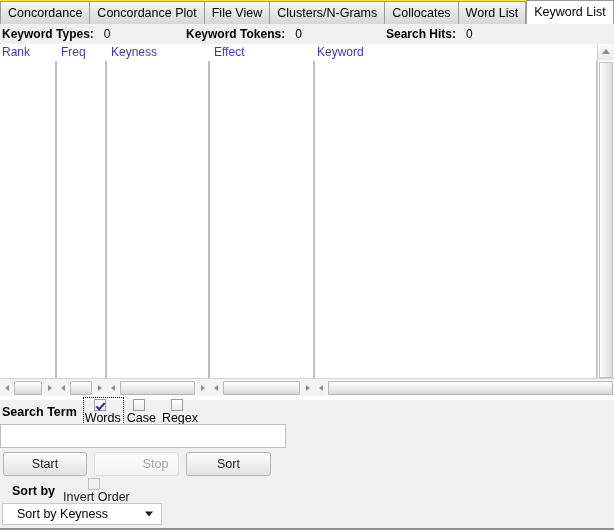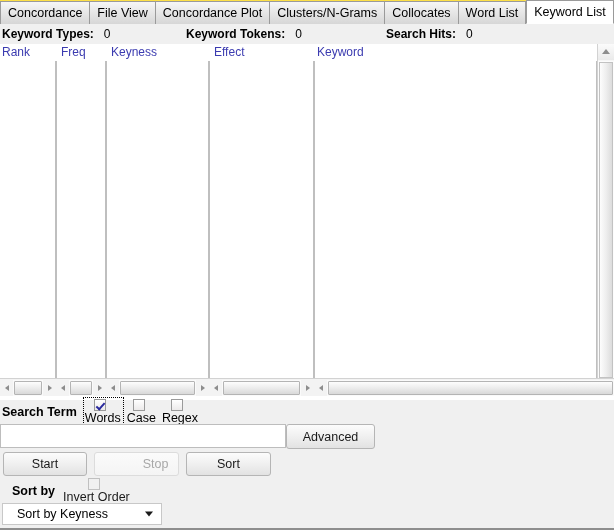--- a/index.html
+++ b/index.html
@@ -378,24 +378,24 @@
 </head>
 <body>
 
 <div class="app">
 
   <div class="tabbar">
     <div class="tab">
       <span>Concordance</span>
     </div>
     <div class="tab">
+      <span>Concordance Plot</span>
+    </div>
+    <div class="tab">
       <span>File View</span>
-    </div>
-    <div class="tab">
-      <span>Concordance Plot</span>
     </div>
     <div class="tab">
       <span>Clusters/N-Grams</span>
     </div>
     <div class="tab">
       <span>Collocates</span>
     </div>
     <div class="tab last-plain">
       <span>Word List</span>
     </div>
@@ -494,21 +494,20 @@
     </div>
 
     <div class="cbgroup">
       <span class="cbox"></span>
       <span class="cblabel">Regex</span>
     </div>
   </div>
 
   <input class="searchfield" type="text" placeholder="" style="">
 
-  <button class="btn btn-advanced">Advanced</button>
 
   <button class="btn btn-start">Start</button>
   <button class="btn btn-stop disabled">Stop</button>
   <button class="btn btn-sort">Sort</button>
 
   <div class="sortrow">
     <span class="title">Sort by</span>
     <div class="cbgroup">
       <span class="cbox disabled"></span>
       <span class="cblabel dim">Invert Order</span>

